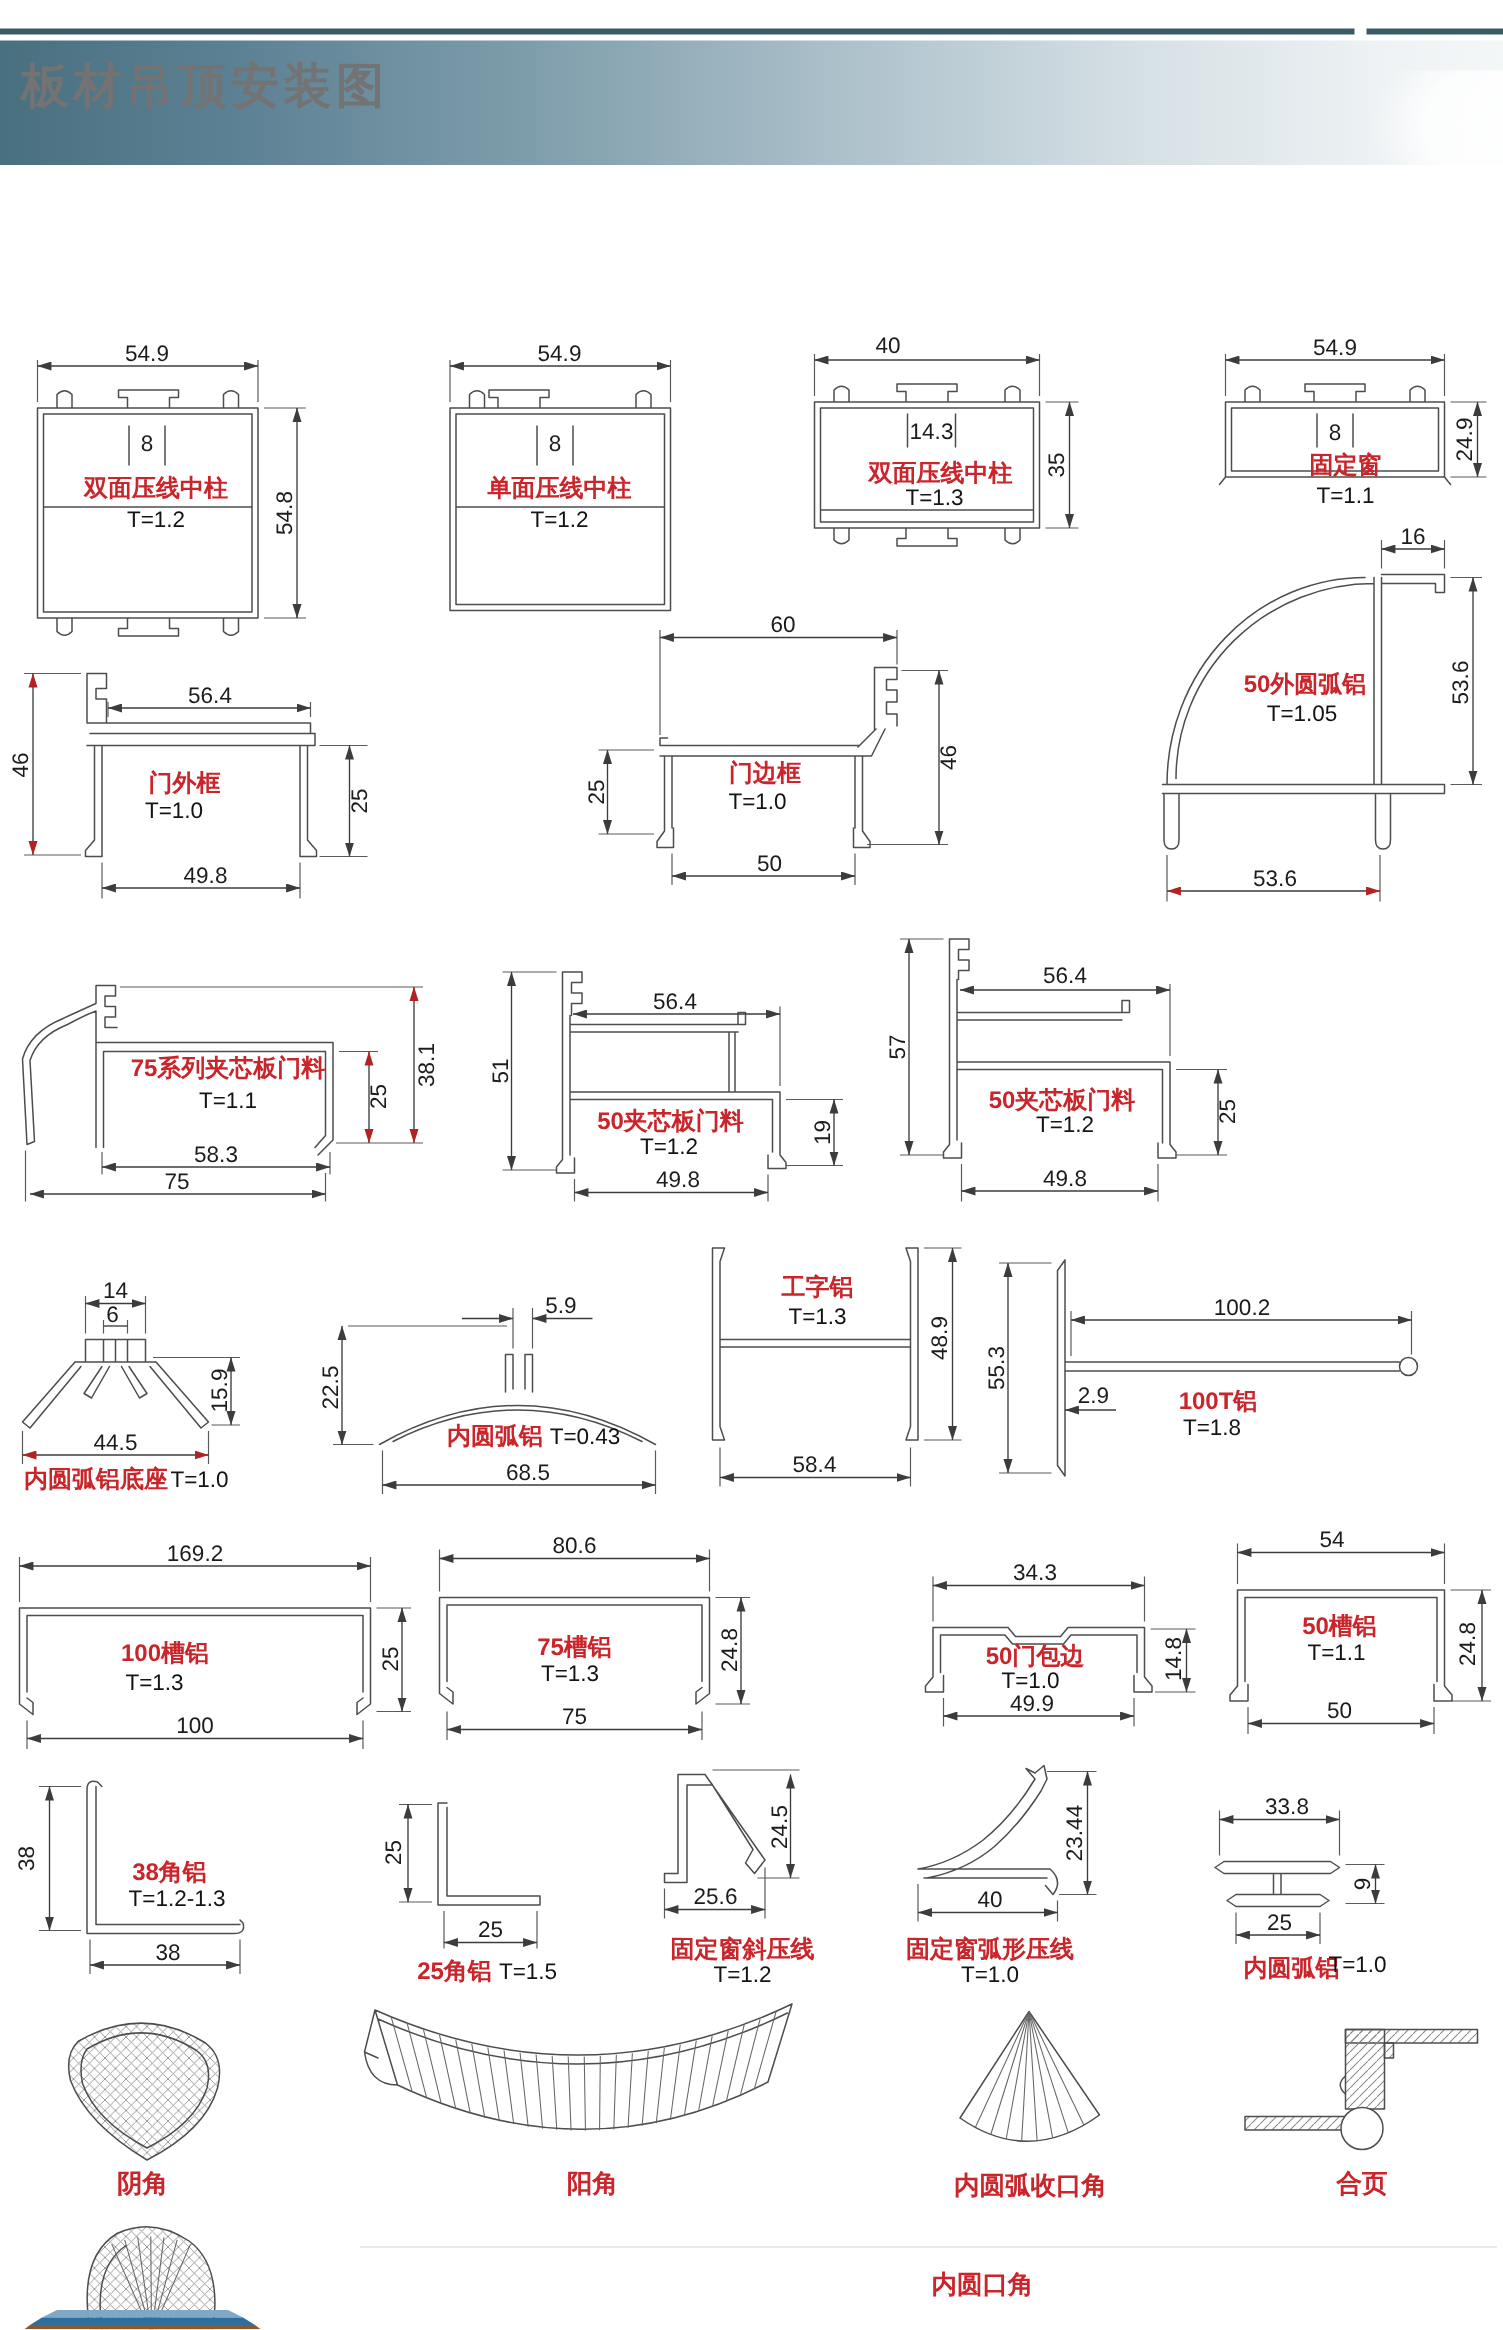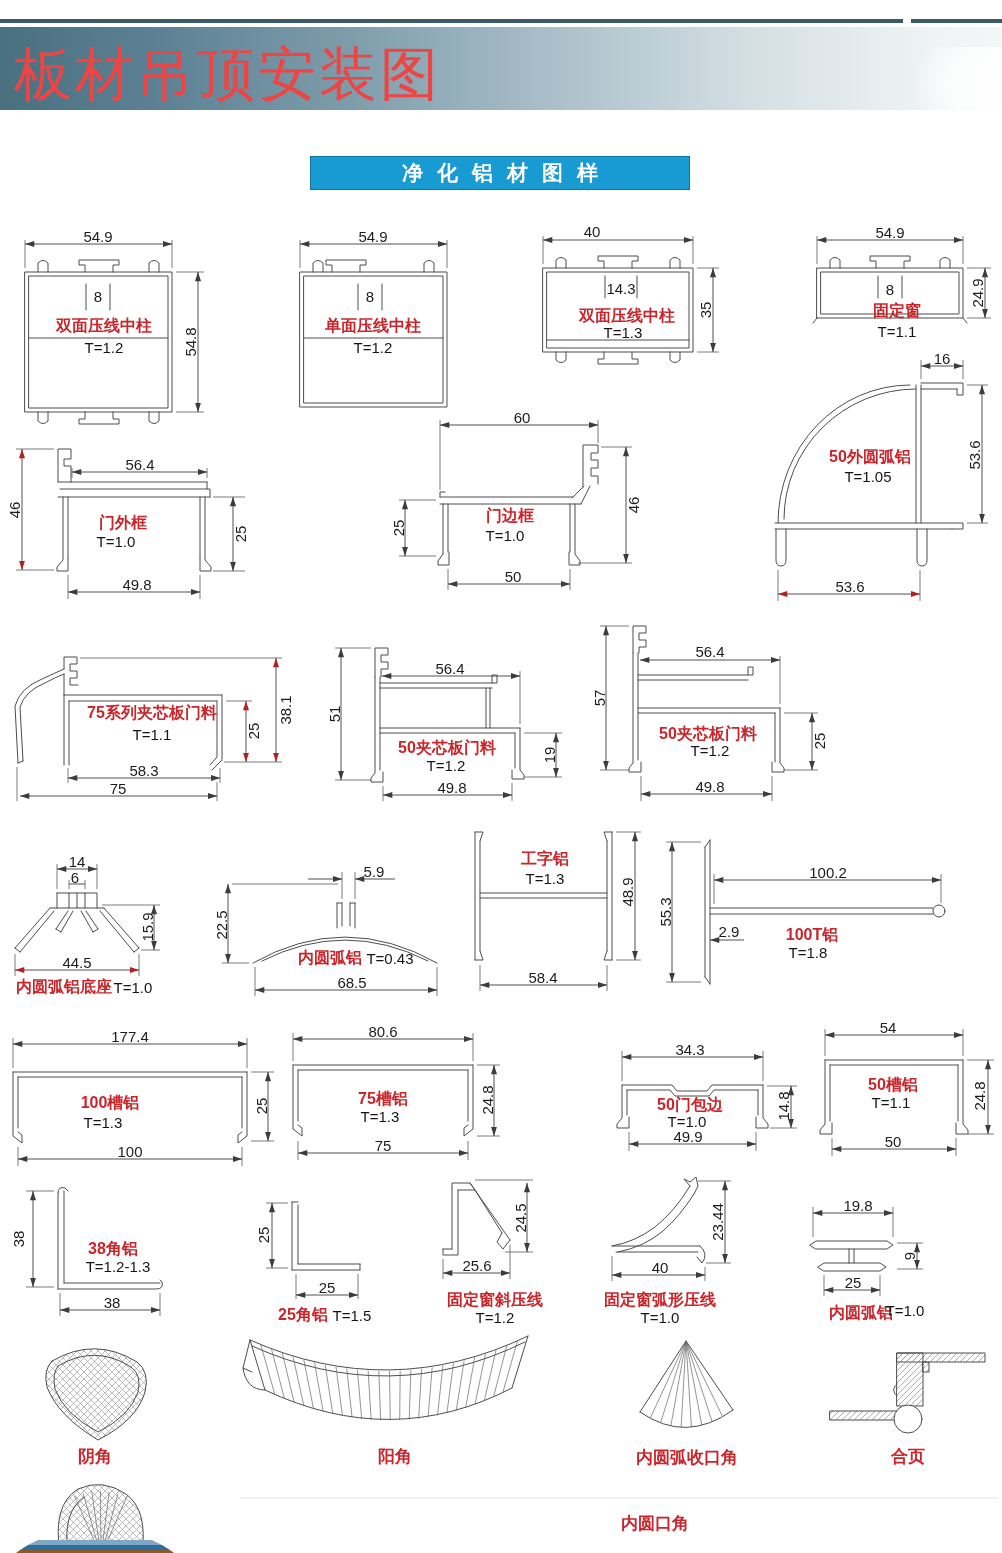--- a/index.html
+++ b/index.html
@@ -3,21 +3,21 @@
 <meta charset="utf-8">
 <style>
   html,body{margin:0;padding:0;background:#fff}
   .page{position:relative;width:1002px;height:1553px;background:#fff;overflow:hidden;
         font-family:"Liberation Sans","DejaVu Sans",sans-serif}
   .topline{position:absolute;top:19px;height:4px;background:#3a5a66}
   .banner{position:absolute;left:0;top:27px;width:1002px;height:83px;
     background:linear-gradient(90deg,#49707f 0%,#5b8093 15%,#7e9dab 35%,#aabfc9 55%,#d4dfe4 75%,#eef2f4 92%,#f4f7f8 100%)}
   .swoosh{position:absolute;left:915px;top:20px;width:130px;height:105px;
     background:radial-gradient(ellipse at 75% 35%, rgba(255,255,255,.95) 0%, rgba(255,255,255,.8) 45%, rgba(255,255,255,0) 72%)}
-  .banner-title{position:absolute;left:14px;top:36px;font-size:58px;font-weight:400;color:#ef4444;letter-spacing:3px;white-space:nowrap}
+  .banner-title{position:absolute;left:14px;top:36px;font-size:32px;font-weight:700;color:#737373;letter-spacing:3px;white-space:nowrap}
   .section{position:absolute;left:310px;top:156px;width:380px;height:34px;background:#189ad3;
     border:1px solid #0d74a8;box-sizing:border-box;display:flex;align-items:center;justify-content:center}
   .section span{color:#fff;font-size:21px;font-weight:700;letter-spacing:14px;text-indent:14px;white-space:nowrap}
   svg.art{position:absolute;left:0;top:0}
   .o{stroke:#4d4d4d;stroke-width:1;fill:none;stroke-linejoin:round;stroke-linecap:round}
   .e{stroke:#5a5a5a;stroke-width:.8;fill:none}
   .d{stroke:#3c3c3c;stroke-width:.9;fill:none}
   .t{position:absolute;transform:translate(-50%,-50%);white-space:nowrap}
   .tv{transform:translate(-50%,-50%) rotate(-90deg)}
   .dim{font-size:15px;color:#1c1c1c}
@@ -28,23 +28,20 @@
 </head>
 <body>
 
 <div class="page">
   <div class="topline" style="left:0;width:903px"></div>
   <div class="topline" style="left:911px;width:91px"></div>
   <div class="banner">
     <div class="swoosh"></div>
   </div>
   <div class="banner-title">板材吊顶安装图</div>
-  <div class="section">
-    <span>净化铝材图样</span>
-  </div>
 
   <svg class="art" width="1002" height="1553" viewBox="0 0 1002 1553">
     <defs>
       <marker id="me" markerUnits="userSpaceOnUse" markerWidth="10" markerHeight="7" refX="9.3" refY="3" orient="auto">
           <path d="M0,0 L9.5,3 L0,6 Z" fill="#3c3c3c"></path>
         </marker>
       <marker id="ms" markerUnits="userSpaceOnUse" markerWidth="10" markerHeight="7" refX="0.2" refY="3" orient="auto">
           <path d="M9.5,0 L0,3 L9.5,6 Z" fill="#3c3c3c"></path>
         </marker>
       <marker id="mer" markerUnits="userSpaceOnUse" markerWidth="10" markerHeight="7" refX="9.3" refY="3" orient="auto">
@@ -406,21 +403,21 @@
   <span class="t dim" style="left:543px;top:977px">58.4</span>
   <span class="t lbl" style="left:545px;top:859px">工字铝</span>
   <span class="t tk" style="left:545px;top:878px">T=1.3</span>
 
   <span class="t dim tv" style="left:665px;top:912px">55.3</span>
   <span class="t dim" style="left:828px;top:872px">100.2</span>
   <span class="t dim" style="left:729px;top:931px">2.9</span>
   <span class="t lbl" style="left:812px;top:935px">100T铝</span>
   <span class="t tk" style="left:808px;top:952px">T=1.8</span>
 
-  <span class="t dim" style="left:130px;top:1036px">177.4</span>
+  <span class="t dim" style="left:130px;top:1036px">169.2</span>
   <span class="t dim tv" style="left:261px;top:1106px">25</span>
   <span class="t dim" style="left:130px;top:1151px">100</span>
   <span class="t lbl" style="left:110px;top:1103px">100槽铝</span>
   <span class="t tk" style="left:103px;top:1122px">T=1.3</span>
 
   <span class="t dim" style="left:383px;top:1031px">80.6</span>
   <span class="t dim tv" style="left:487px;top:1100px">24.8</span>
   <span class="t dim" style="left:383px;top:1145px">75</span>
   <span class="t lbl" style="left:383px;top:1099px">75槽铝</span>
   <span class="t tk" style="left:380px;top:1116px">T=1.3</span>
@@ -450,21 +447,21 @@
   <span class="t dim tv" style="left:520px;top:1218px">24.5</span>
   <span class="t dim" style="left:477px;top:1265px">25.6</span>
   <span class="t lbl" style="left:495px;top:1300px">固定窗斜压线</span>
   <span class="t tk" style="left:495px;top:1317px">T=1.2</span>
 
   <span class="t dim tv" style="left:717px;top:1222px">23.44</span>
   <span class="t dim" style="left:660px;top:1267px">40</span>
   <span class="t lbl" style="left:660px;top:1300px">固定窗弧形压线</span>
   <span class="t tk" style="left:660px;top:1317px">T=1.0</span>
 
-  <span class="t dim" style="left:858px;top:1205px">19.8</span>
+  <span class="t dim" style="left:858px;top:1205px">33.8</span>
   <span class="t dim tv" style="left:909px;top:1256px">9</span>
   <span class="t dim" style="left:853px;top:1282px">25</span>
   <span class="t lbl" style="left:861px;top:1313px">内圆弧铝</span>
   <span class="t tk" style="left:905px;top:1310px">T=1.0</span>
 
   <span class="t lbl2" style="left:95px;top:1456px">阴角</span>
   <span class="t lbl2" style="left:395px;top:1456px">阳角</span>
   <span class="t lbl2" style="left:687px;top:1457px">内圆弧收口角</span>
   <span class="t lbl2" style="left:908px;top:1456px">合页</span>
   <span class="t lbl2" style="left:655px;top:1523px">内圆口角</span>

